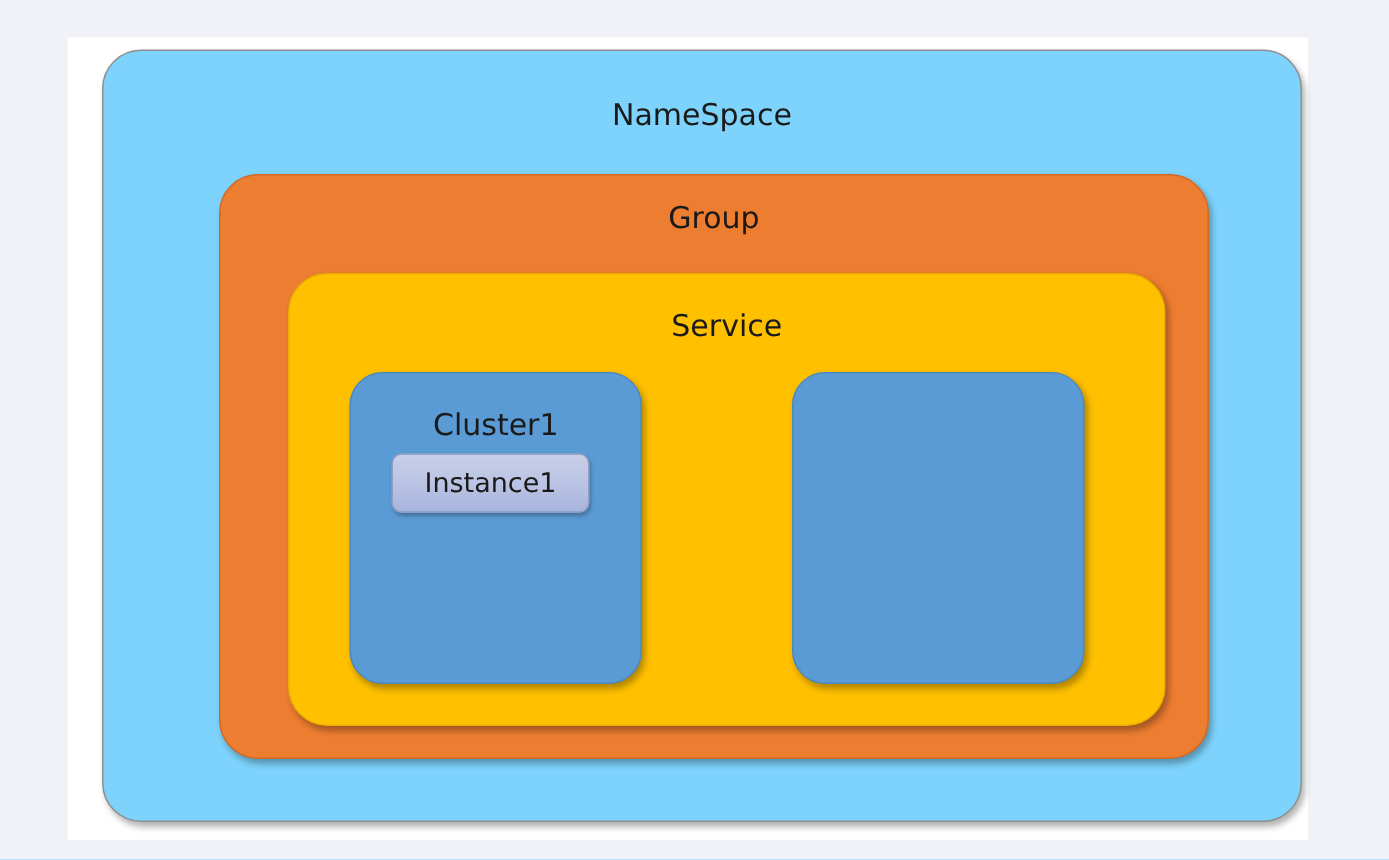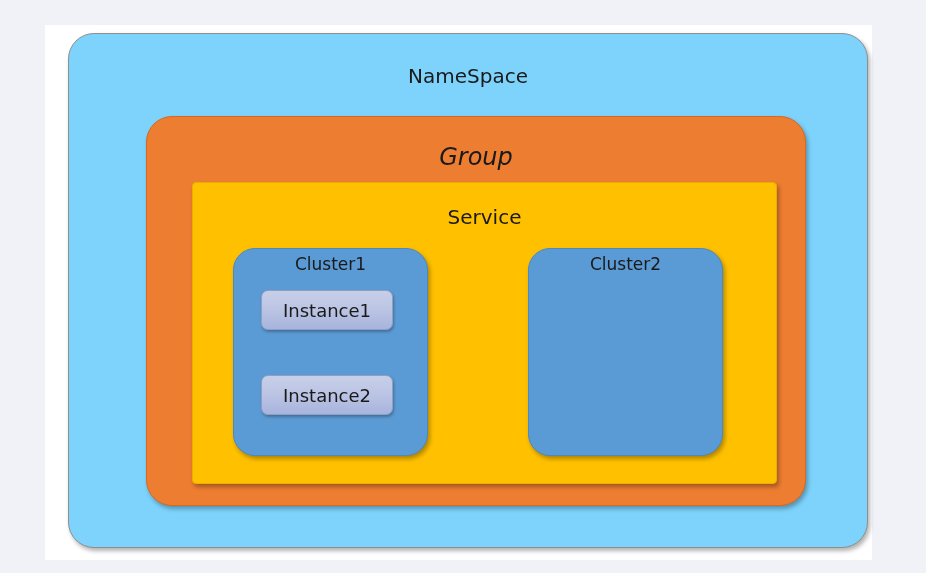--- a/index.html
+++ b/index.html
@@ -66,75 +66,74 @@
     left: 145px;
     top: 115px;
     width: 660px;
     height: 390px;
     background: #ed7d31;
     border: 1px solid #d46a22;
     border-radius: 26px;
     box-shadow: 2px 3px 4px rgba(0,0,0,0.30);
   }
   .group-label {
-    top: 26px;
-    font-size: 24px;
-    font-style: italic;
+    top: 16px;
+    font-size: 20px;
   }
 
   
   .service-box {
     left: 190px;
     top: 180px;
     width: 585px;
     height: 302px;
     background: #ffc000;
     border: 1px solid #e8ae00;
-    border-radius: 4px;
+    border-radius: 26px;
     box-shadow: 2px 3px 4px rgba(0,0,0,0.30);
   }
   .service-label {
     top: 22px;
     font-size: 20px;
   }
 
   
   .cluster-box {
     top: 245px;
     width: 195px;
     height: 208px;
     background: #5b9bd5;
     border: 1px solid #4a89c2;
     border-radius: 22px;
     box-shadow: 2px 3px 4px rgba(0,0,0,0.30);
   }
   .cluster-label {
-    top: 5px;
-    font-size: 17px;
+    top: 22px;
+    font-size: 20px;
   }
 
   
   .instance-box {
     position: absolute;
     box-sizing: border-box;
     left: 27px;
     width: 132px;
     height: 40px;
     border: 1px solid #8f9ec4;
     border-radius: 7px;
     background: linear-gradient(to bottom, #c7cfe8 0%, #bcc5e4 45%, #a9b4dd 100%);
     box-shadow: 1px 2px 3px rgba(0,0,0,0.28);
     display: flex;
     align-items: center;
     justify-content: center;
     color: #1a1a1a;
     font-size: 18px;
     white-space: nowrap;
   }
-  .instance-slot-0 { top: 41px; }
+  .instance-slot-0 { top: 53px; }
   .instance-slot-1 { top: 126px; }
 </style>
 </head>
 <body>
 
 <div id="stage">
 
   <div class="canvas-card"></div>
 
   <div class="layer ns-box">
@@ -142,24 +141,22 @@
 
     <div class="layer group-box" style="left:77px; top:82px;">
       <div class="layer-label group-label">Group</div>
 
       <div class="layer service-box" style="left:45px; top:65px;">
         <div class="layer-label service-label">Service</div>
 
         <div class="layer cluster-box" style="left:40px; top:65px;">
           <div class="layer-label cluster-label">Cluster1</div>
           <div class="instance-box instance-slot-0">Instance1</div>
-          <div class="instance-box instance-slot-1">Instance2</div>
         </div>
 
         <div class="layer cluster-box" style="left:335px; top:65px;">
-          <div class="layer-label cluster-label">Cluster2</div>
         </div>
 
       </div>
     </div>
   </div>
 
 </div>
 
 </body></html>

